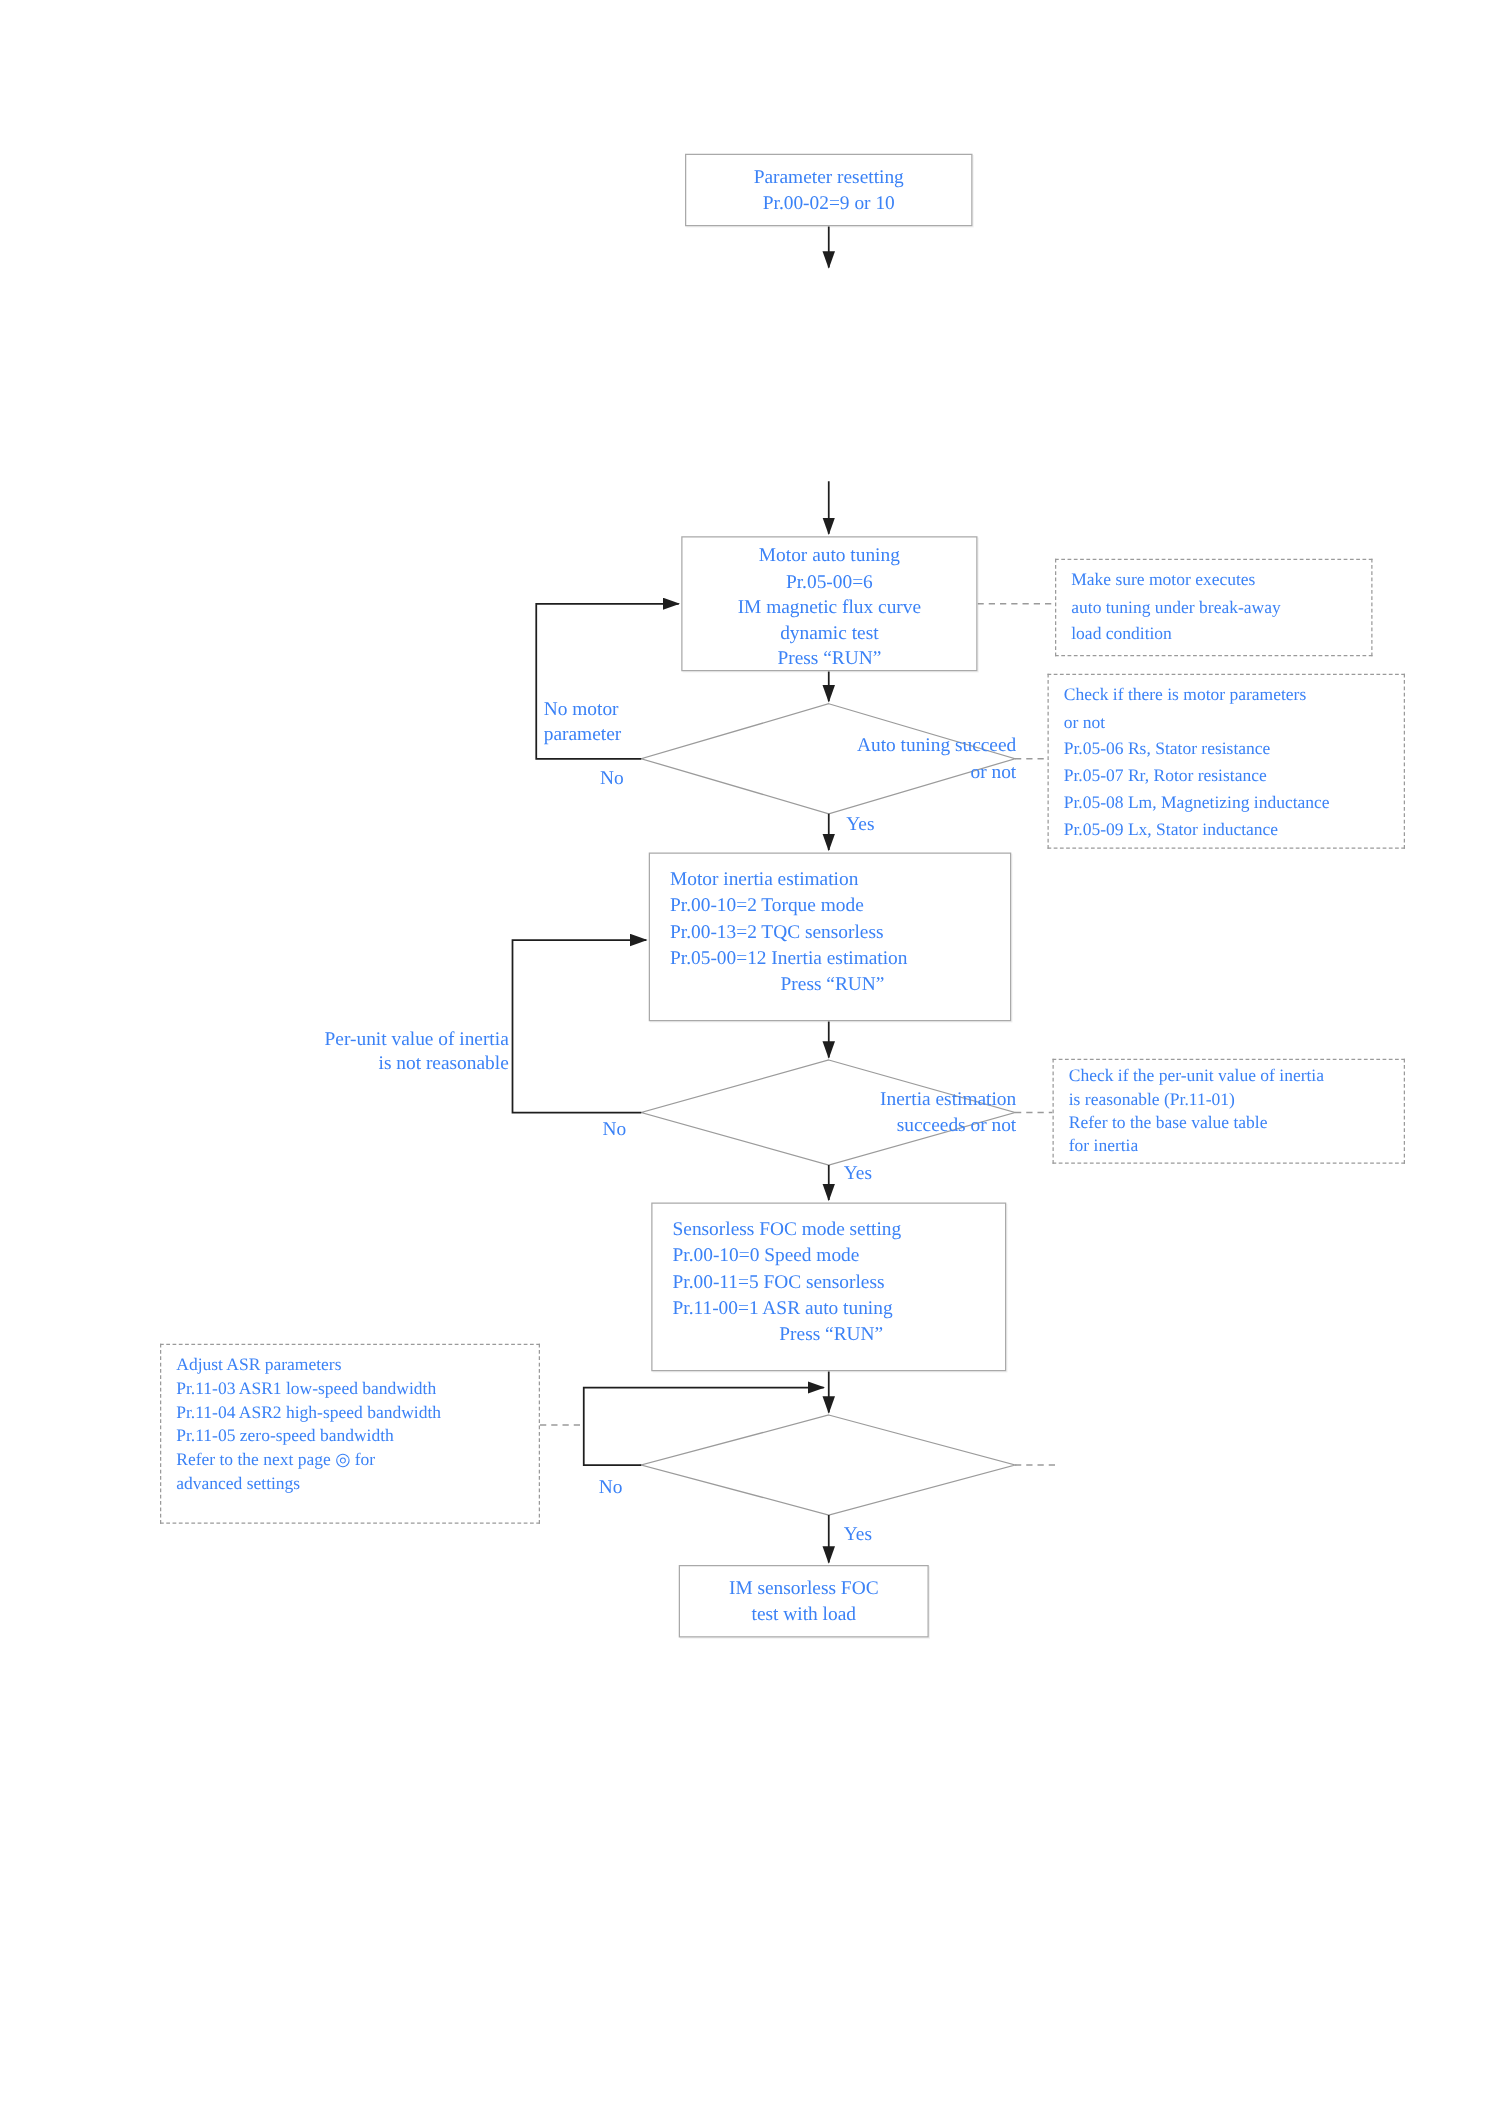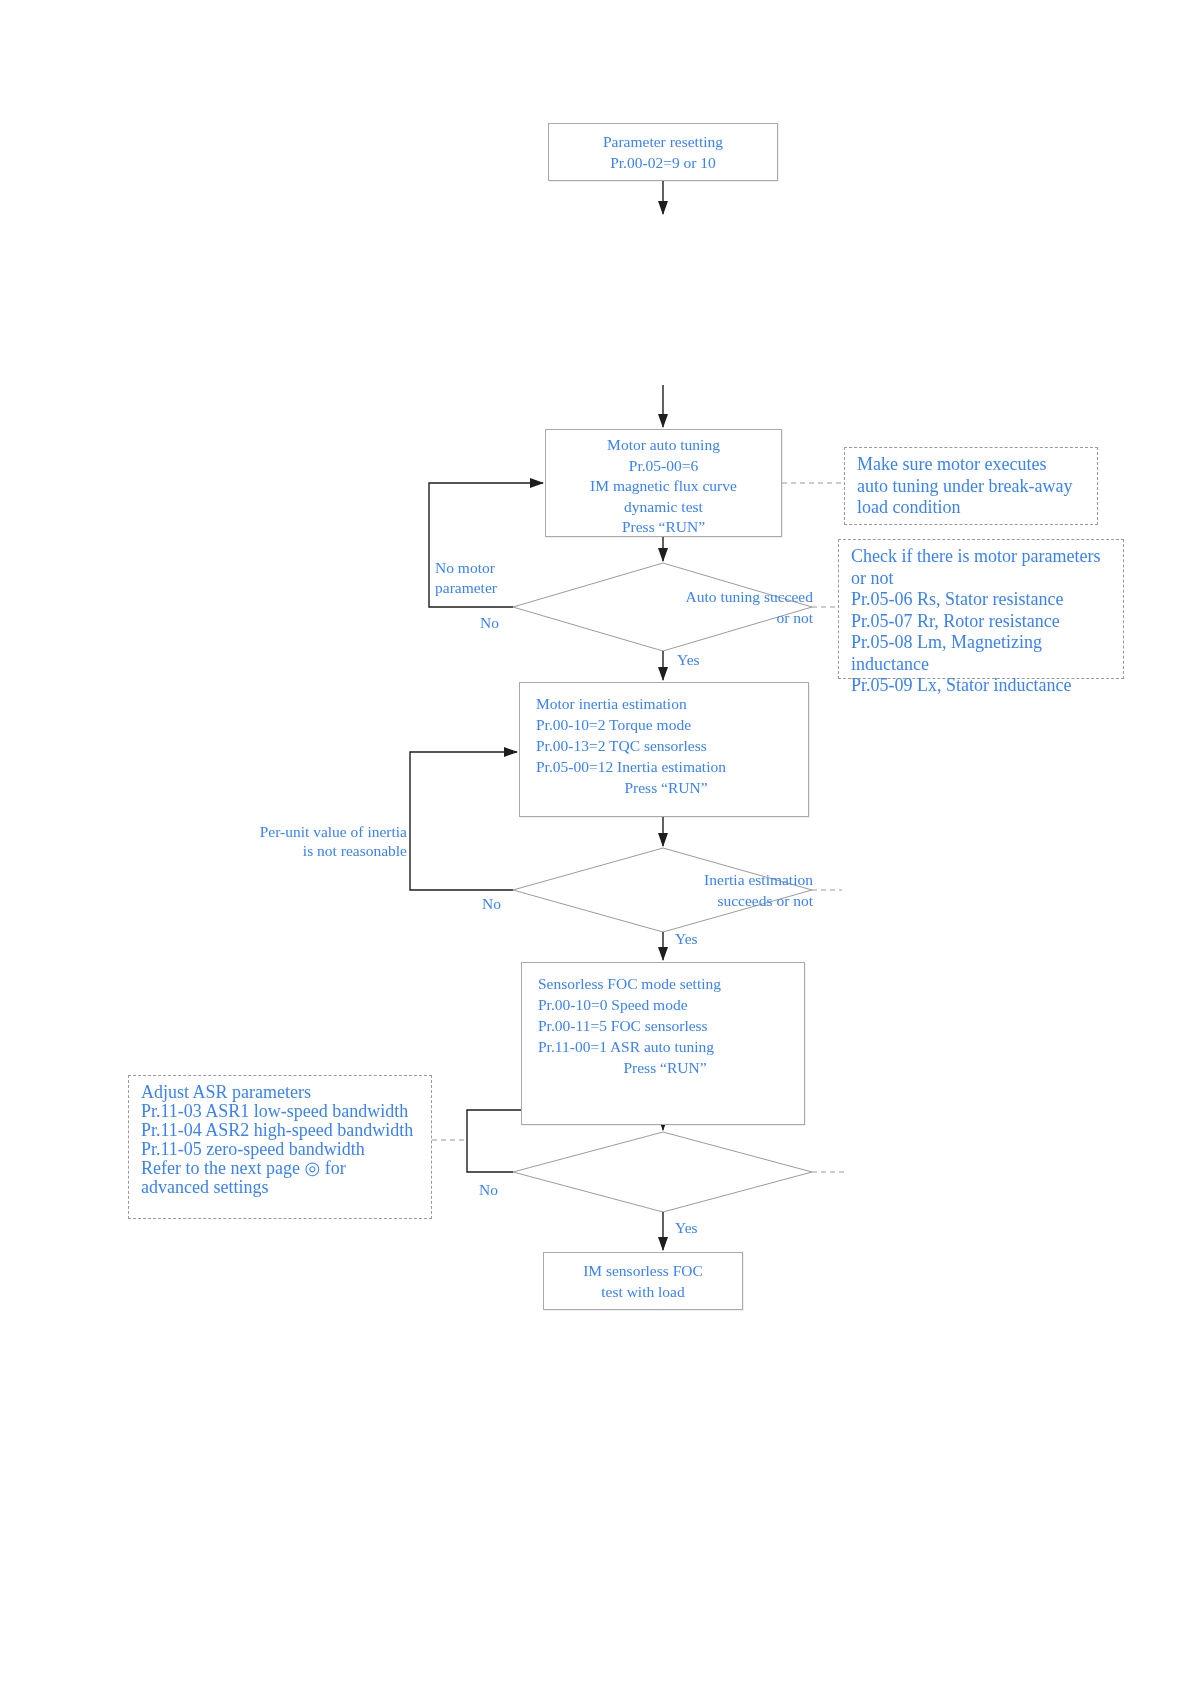--- a/index.html
+++ b/index.html
@@ -4,21 +4,21 @@
 <style>
   html,body{margin:0;padding:0;background:#ffffff;}
   .canvas{position:relative;width:1191px;height:1684px;background:#ffffff;
           font-family:Liberation Serif, serif;color:#3b82f6;overflow:hidden;margin-left:32px;}
   svg.wires{position:absolute;left:0;top:0;width:1191px;height:1684px;}
   .node{position:absolute;box-sizing:border-box;background:#ffffff;
         border:1px solid #a9a9a9;font-size:15.5px;line-height:21px;
         padding:6px 12px;box-shadow:1px 1px 0 rgba(0,0,0,0.06);}
   .node.center{text-align:center;}
   .callout{position:absolute;box-sizing:border-box;background:#ffffff;
-           border:1px dashed #9a9a9a;font-size:18px;line-height:21.5px;
+           border:1px dashed #9a9a9a;font-size:14px;line-height:21.5px;
            padding:6px 12px;}
   .callout.tight{line-height:18.6px;padding:5px 12px;}
   .callout.mid{line-height:19px;padding:7px 12px;}
   .dlabel{position:absolute;width:300px;text-align:right;
           font-size:15.5px;line-height:21px;}
   .edge-label{position:absolute;font-size:15.5px;line-height:20px;}
   .edge-label.right{text-align:right;}
 </style>
 </head>
 <body>
@@ -71,21 +71,21 @@
     </div>
 
   <div class="node" style="left:487px;top:682px;width:290px;height:135px;padding-top:10px;padding-left:16px;">
       <div>Motor inertia estimation</div>
       <div>Pr.00-10=2 Torque mode</div>
       <div>Pr.00-13=2 TQC sensorless</div>
       <div>Pr.05-00=12 Inertia estimation</div>
       <div style="text-align: center;">Press “RUN”</div>
     </div>
 
-  <div class="node" style="left:489px;top:962px;width:284px;height:163px;padding-top:10px;padding-left:16px;">
+  <div class="node" style="left:489px;top:962px;width:284px;height:135px;padding-top:10px;padding-left:16px;">
       <div>Sensorless FOC mode setting</div>
       <div>Pr.00-10=0 Speed mode</div>
       <div>Pr.00-11=5 FOC sensorless</div>
       <div>Pr.11-00=1 ASR auto tuning</div>
       <div style="text-align: center;">Press “RUN”</div>
     </div>
 
   <div class="node center" style="left:511px;top:1252px;width:200px;height:58px;padding-top:7px;">
       <div>IM sensorless FOC</div>
       <div>test with load</div>
@@ -108,20 +108,26 @@
 
   <div class="callout" style="left:806px;top:539px;width:286px;height:140px;">
       <div>Check if there is motor parameters</div>
       <div>or not</div>
       <div>Pr.05-06 Rs, Stator resistance</div>
       <div>Pr.05-07 Rr, Rotor resistance</div>
       <div>Pr.05-08 Lm, Magnetizing inductance</div>
       <div>Pr.05-09 Lx, Stator inductance</div>
     </div>
 
+  <div class="callout tight" style="left:810px;top:847px;width:282px;height:84px;">
+      <div>Check if the per-unit value of inertia</div>
+      <div>is reasonable (Pr.11-01)</div>
+      <div>Refer to the base value table</div>
+      <div>for inertia</div>
+    </div>
 
 
   <div class="callout mid" style="left:96px;top:1075px;width:304px;height:144px;">
       <div>Adjust ASR parameters</div>
       <div>Pr.11-03 ASR1 low-speed bandwidth</div>
       <div>Pr.11-04 ASR2 high-speed bandwidth</div>
       <div>Pr.11-05 zero-speed bandwidth</div>
       <div>Refer to the next page ◎ for</div>
       <div>advanced settings</div>
     </div>

